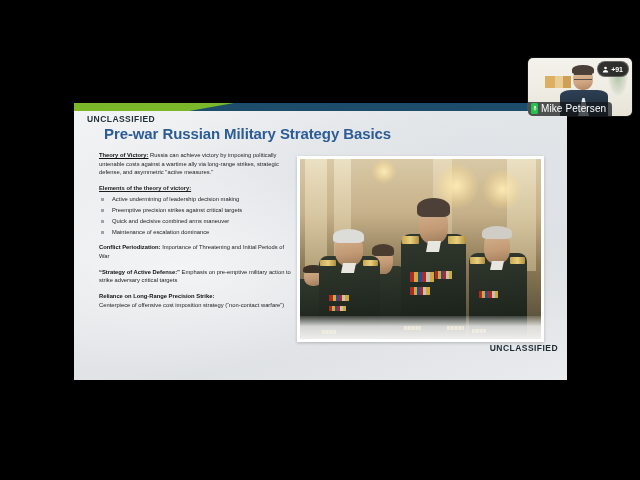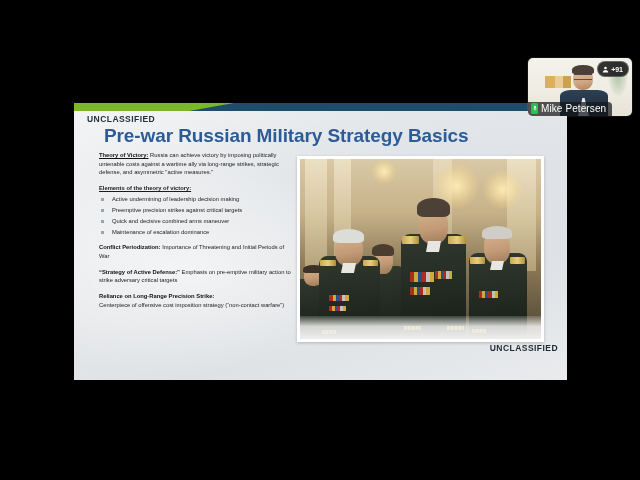--- a/index.html
+++ b/index.html
@@ -66,21 +66,21 @@
     font-size: 8.5px;
     font-weight: 700;
     letter-spacing: 0.45px;
     color: #23313b;
   }
 
   #slide-title {
     position: absolute;
     left: 30px;
     top: 22px;
-    font-size: 19px;
+    font-size: 15px;
     font-weight: 700;
     color: #2c5b96;
     letter-spacing: -0.1px;
     white-space: nowrap;
   }
 
   
   #body-col {
     position: absolute;
     left: 25px;

